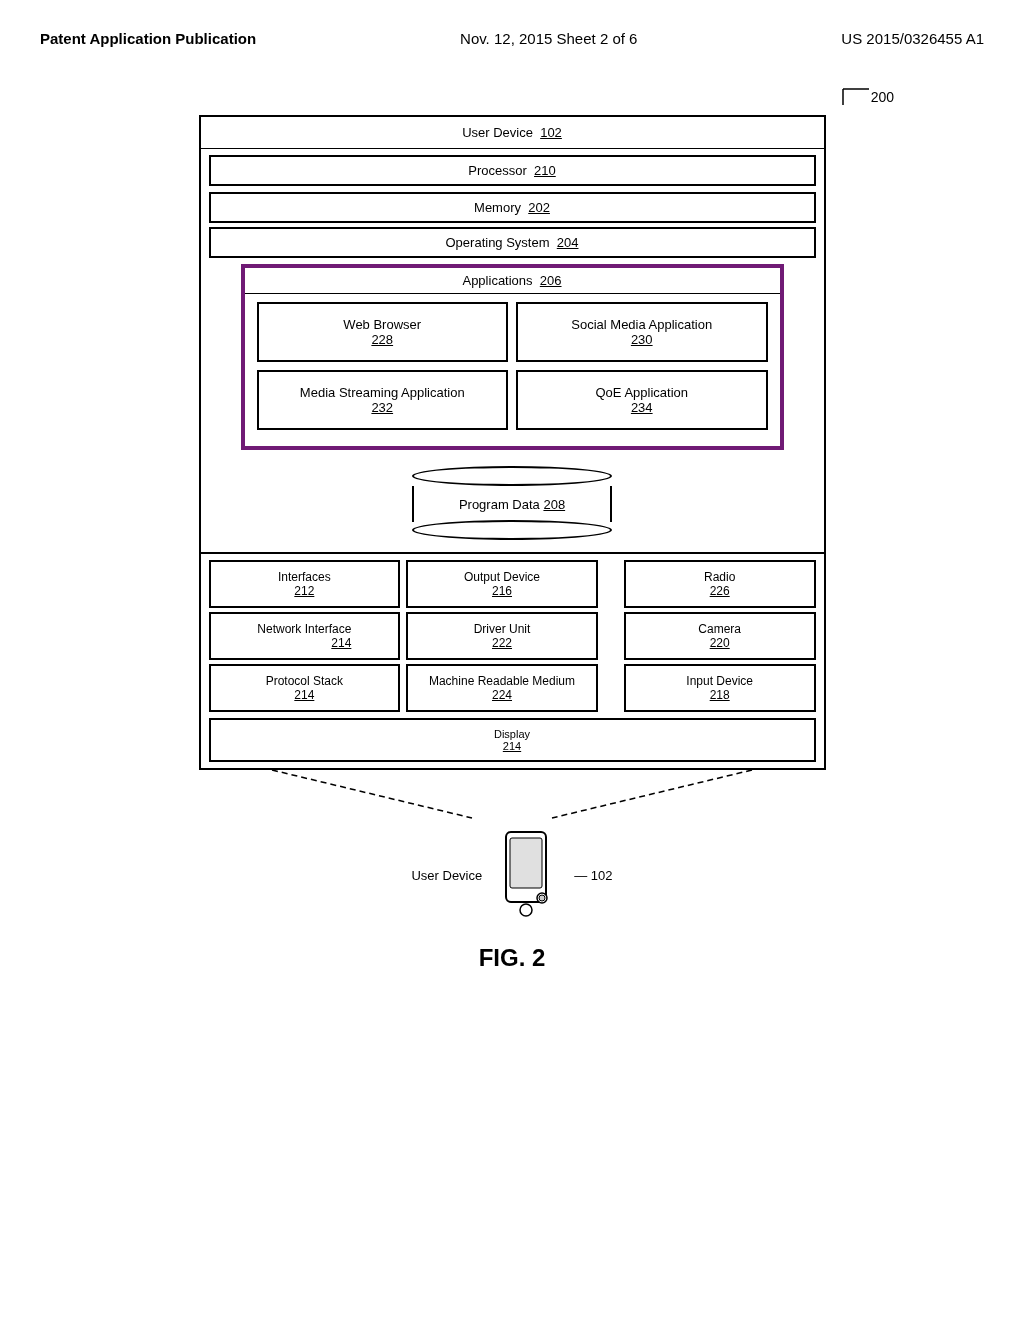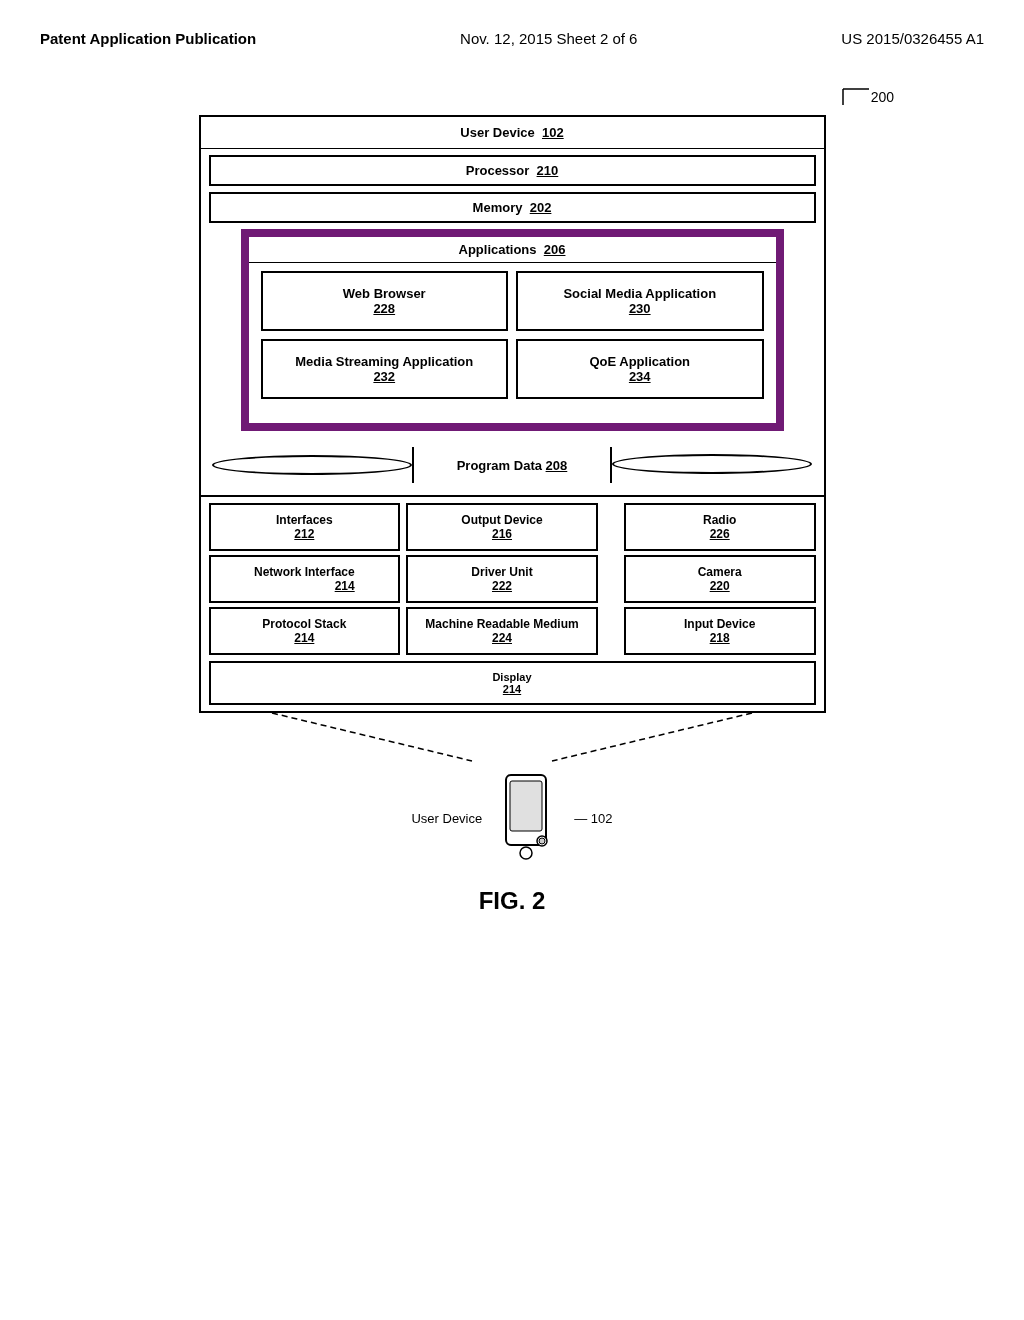--- a/index.html
+++ b/index.html
@@ -36,21 +36,20 @@
       flex-direction: column;
       align-items: center;
     }
 
     
     .outer-box {
       border: 2px solid #000;
       width: 627px;
       padding: 0;
       position: relative;
-      font-weight: bold;
     }
 
     .box-label {
       text-align: center;
       padding: 8px 4px;
       font-size: 13px;
     }
 
     .underline { text-decoration: underline; }
 
@@ -59,23 +58,23 @@
       border: 2px solid #000;
       margin: 4px 8px;
     }
 
     .inner-box .box-label {
       padding: 6px 4px;
     }
 
     
     .applications-outer {
-      border: 8px solid #701a75;
+      border: 4px solid #701a75;
       margin: 6px 40px;
-      padding-bottom: 16px;
+      padding-bottom: 8px;
     }
 
     .applications-grid {
       display: grid;
       grid-template-columns: 1fr 1fr;
       gap: 8px;
       padding: 8px 12px;
     }
 
     .app-box {
@@ -91,21 +90,21 @@
 
     
     .program-data-area {
       display: flex;
       justify-content: center;
       margin: 16px 0 12px 0;
     }
 
     .cylinder {
       display: flex;
-      flex-direction: row;
+      flex-direction: column;
       align-items: center;
       position: relative;
       justify-content: center;
     }
 
     .cylinder-top {
       width: 200px;
       height: 20px;
       border: 2px solid #000;
       border-radius: 50%;
@@ -247,20 +246,26 @@
         </div>
       </div>
 
       <div class="inner-box" style="margin: 4px 8px;">
         <div class="box-label">
           <span>Memory</span>
           &nbsp;<span class="underline">202</span>
         </div>
       </div>
 
+      <div class="inner-box" style="margin: 4px 8px;">
+        <div class="box-label">
+          <span>Operating System</span>
+          &nbsp;<span class="underline">204</span>
+        </div>
+      </div>
 
       <div class="applications-outer">
         <div class="box-label" style="border-bottom: 1px solid #000; padding: 5px;">
           <span>Applications</span>
           &nbsp;<span class="underline">206</span>
         </div>
         <div class="applications-grid">
           <div class="app-box">
             <div style="text-align:center;">
               <div>Web Browser</div>

